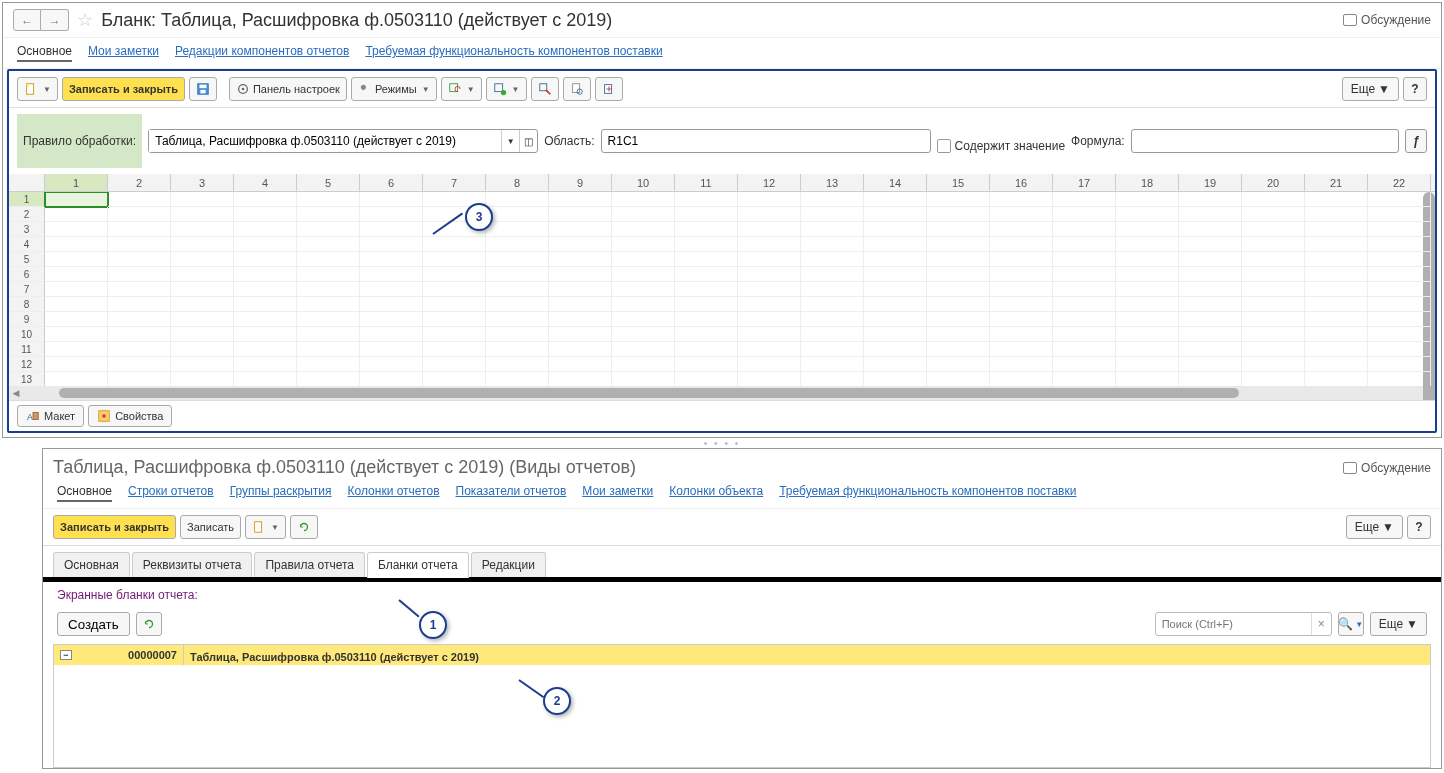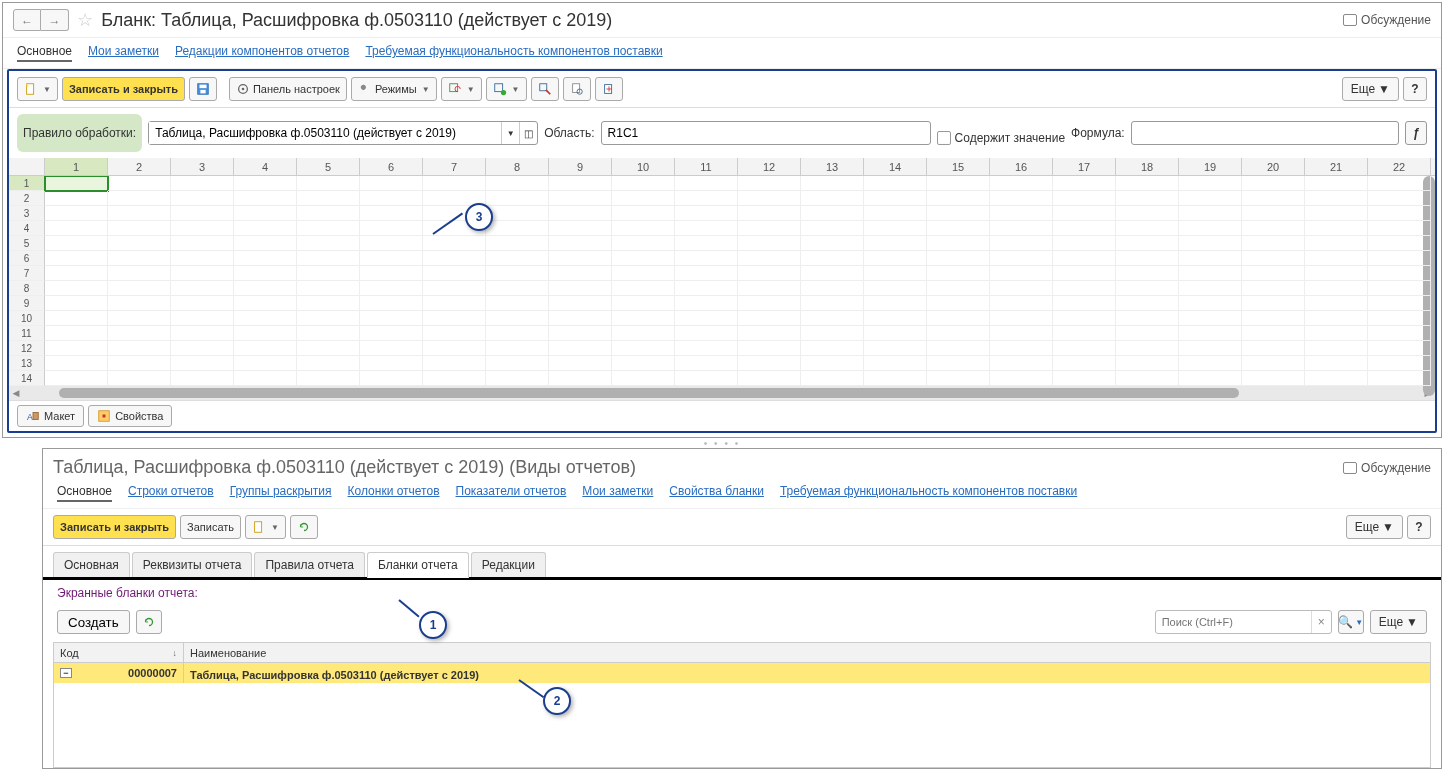--- a/index.html
+++ b/index.html
@@ -27,21 +27,21 @@
 .tbtn { height: 24px; border: 1px solid #aaa; background: #f7f7f7; border-radius: 3px; display: flex; align-items: center; padding: 0 6px; cursor: pointer; gap: 3px; font-size: 11px; }
 .tbtn.yellow { background: #ffe04f; font-weight: bold; }
 .tbtn .caret { font-size: 8px; color: #666; margin-left: 2px; }
 .spacer { flex: 1; }
 .more-btn { height: 24px; border: 1px solid #aaa; background: #f7f7f7; border-radius: 3px; padding: 0 8px; display: flex; align-items: center; gap: 3px; cursor: pointer; }
 .help-btn { width: 24px; height: 24px; border: 1px solid #aaa; background: #f7f7f7; border-radius: 3px; display: flex; align-items: center; justify-content: center; cursor: pointer; font-weight: bold; }
 
 .active-border { border: 2px solid #1a3e8e; border-radius: 2px; flex: 1; display: flex; flex-direction: column; overflow: hidden; margin: 0 4px 4px 4px; }
 
 .rule-bar { display: flex; align-items: center; gap: 6px; padding: 6px 8px; background: #fff; }
-.rule-label { background: #d4e8c8; padding: 12px 6px; border-radius: 6px; font-size: 12px; }
+.rule-label { background: #d4e8c8; padding: 20px 6px; border-radius: 0; font-size: 12px; }
 .rule-input-wrap { display: flex; align-items: center; border: 1px solid #999; border-radius: 3px; height: 24px; width: 390px; }
 .rule-input { flex: 1; border: none; padding: 0 6px; height: 100%; font-size: 12px; outline: none; }
 .rule-dd { width: 18px; height: 100%; border-left: 1px solid #ccc; display: flex; align-items: center; justify-content: center; cursor: pointer; }
 .area-label { font-size: 12px; }
 .area-input { border: 1px solid #999; border-radius: 3px; height: 24px; width: 330px; padding: 0 6px; font-size: 12px; }
 .chk-wrap { display: flex; align-items: center; gap: 4px; margin-top: 9px; }
 .chk { width: 14px; height: 14px; border: 1px solid #999; border-radius: 2px; }
 .formula-label { font-size: 12px; }
 .formula-input { flex: 1; border: 1px solid #999; border-radius: 3px; height: 24px; padding: 0 6px; }
 .fx-btn { width: 22px; height: 24px; border: 1px solid #999; border-radius: 3px; background: #f7f7f7; display: flex; align-items: center; justify-content: center; font-style: italic; font-weight: bold; cursor: pointer; }
@@ -62,21 +62,21 @@
 .hscroll-thumb { height: 10px; background: #b0b0b0; border-radius: 5px; margin-left: 36px; width: 1180px; }
 .hscroll-arrow { width: 14px; text-align: center; color: #888; font-size: 9px; }
 .vscroll-ind { position: absolute; right: 0; top: 18px; width: 12px; height: 220px; background: #b0b0b0; border-radius: 6px; }
 
 .bottom-tabs { display: flex; gap: 4px; padding: 4px 8px; border-top: 1px solid #ddd; }
 .btab { border: 1px solid #aaa; border-radius: 3px; padding: 3px 8px; display: flex; align-items: center; gap: 4px; cursor: pointer; font-size: 11px; background: #f7f7f7; }
 
 .drag-handle { height: 6px; display: flex; align-items: center; justify-content: center; color: #bbb; font-size: 10px; letter-spacing: 2px; margin: 0 2px; }
 .pane-bottom .title-bar { padding: 8px 10px 0 10px; border: none; }
 
-.tab-strip { display: flex; padding: 2px 10px 0 10px; border-bottom: 3px solid #000000; margin-top:4px; }
+.tab-strip { display: flex; padding: 2px 10px 0 10px; border-bottom: 5px solid #000000; margin-top:4px; }
 .strip-tab { padding: 5px 10px; border: 1px solid #ccc; border-bottom: none; margin-right: 2px; background: #f0f0f0; cursor: pointer; font-size: 12px; border-radius: 3px 3px 0 0; }
 .strip-tab.active { background: #fff; border-bottom: 1px solid #fff; margin-bottom: -1px; }
 
 .sub-header { padding: 6px 14px; font-size: 12px; color: #701a75; }
 .sub-toolbar { display: flex; align-items: center; gap: 6px; padding: 4px 14px; }
 .create-btn { height: 24px; border: 1px solid #aaa; background: #f7f7f7; border-radius: 3px; padding: 0 10px; cursor: pointer; }
 .icon-btn { width: 26px; height: 24px; border: 1px solid #aaa; background: #f7f7f7; border-radius: 3px; display: flex; align-items: center; justify-content: center; cursor: pointer; }
 .search-wrap { display: flex; align-items: center; border: 1px solid #bbb; border-radius: 3px; height: 24px; width: 177px; }
 .search-input { flex: 1; border: none; padding: 0 6px; font-size: 11px; color: #888; outline: none; }
 .search-x { width: 20px; text-align: center; color: #888; cursor: pointer; border-left: 1px solid #ddd; height: 100%; line-height: 22px; }
@@ -639,21 +639,21 @@
     </div>
   </div>
 
   <div class="nav-tabs">
     <span class="nav-tab active">Основное</span>
     <span class="nav-tab">Строки отчетов</span>
     <span class="nav-tab">Группы раскрытия</span>
     <span class="nav-tab">Колонки отчетов</span>
     <span class="nav-tab">Показатели отчетов</span>
     <span class="nav-tab">Мои заметки</span>
-    <span class="nav-tab">Свойства бланки</span>
+    <span class="nav-tab">Колонки объекта</span>
     <span class="nav-tab">Требуемая функциональность компонентов поставки</span>
   </div>
 
   <div class="toolbar" style="padding:6px 10px;">
     <div class="tbtn yellow">Записать и закрыть</div>
     <div class="tbtn">Записать</div>
     <div class="tbtn">
         <svg class="icon" viewBox="0 0 16 16">
           <rect x="3" y="2" width="8" height="12" fill="#fff" stroke="#c90"></rect>
         </svg>
@@ -697,27 +697,20 @@
       <div class="search-x">×</div>
     </div>
     <div class="icon-btn" style="color:#2a6dc0;">🔍<span class="caret" style="font-size:8px;margin-left:2px;">▼</span></div>
     <div class="more-btn">
         <span>Еще</span>
         <span class="caret">▼</span>
       </div>
   </div>
 
   <div class="data-grid">
-    <div class="dg-head">
-      <div class="dg-col1">
-          <span>Код</span>
-          <span class="sort-arrow">↓</span>
-        </div>
-      <div class="dg-col2">Наименование</div>
-    </div>
     <div class="dg-row sel">
       <div class="dg-col1">
           <span class="minus-icon">−</span>
           <span>00000007</span>
         </div>
       <div class="dg-col2">Таблица, Расшифровка ф.0503110 (действует с 2019)</div>
     </div>
   </div>
 
   <div class="callout" style="left:376px; top:162px;">

